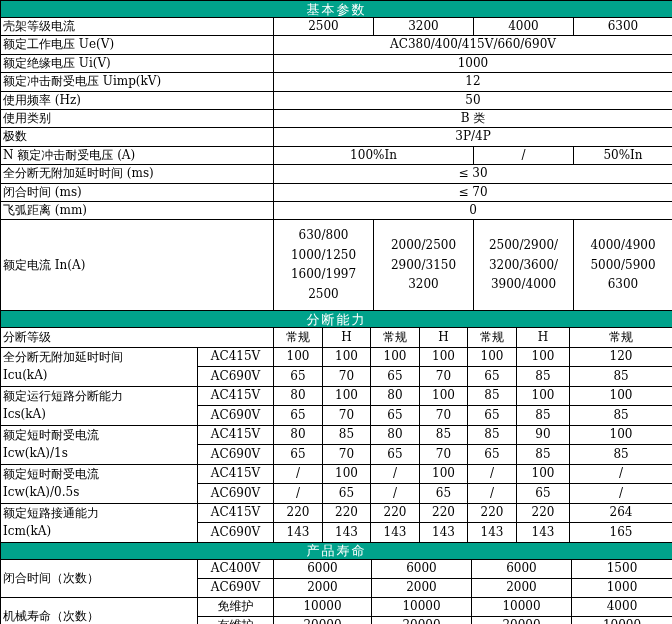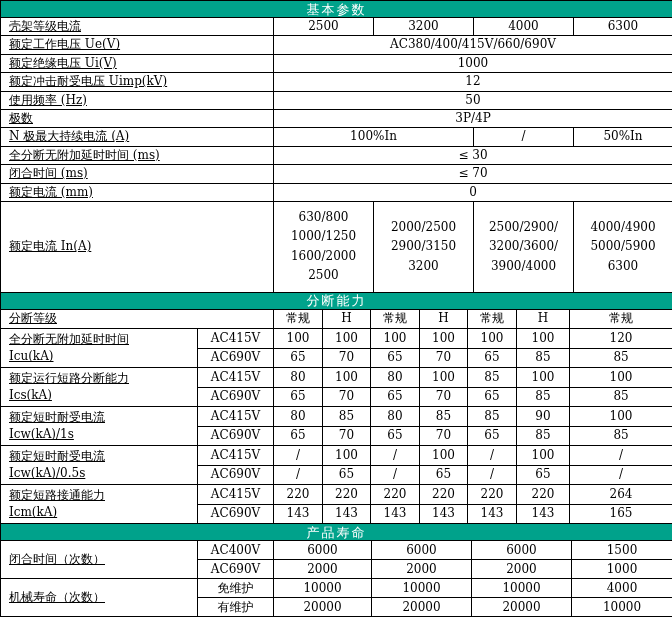--- a/index.html
+++ b/index.html
@@ -18,21 +18,21 @@
     white-space: pre-line;
     line-height: 1.45;
   }
   td.hdr {
     background: #00A28B;
     color: #fff;
     font-size: 13px;
     letter-spacing: 2px;
     line-height: 15px;
   }
-  td.lbl { text-align: left; padding-left: 8px; text-decoration: underline; }
+  td.lbl { text-align: left; padding-left: 2px; }
   td.multi { line-height: 1.62; }
   .t1 tr { height: 17.3px; }
   .t2 tr { height: 19.5px; }
   .t3 tr { height: 19px; }
   tr.hr { height: 17px !important; }
   tr.tall { height: 91px !important; }
   .c273{width:273px}.c100{width:100px}.c99{width:99px}
   .c197{width:197px}.c76{width:76px}.c49{width:49px}.c48{width:48px}.c53{width:53px}.c103{width:103px}
   .c98{width:98px}.c101{width:101px}
 </style>
@@ -70,46 +70,50 @@
         </tr>
       <tr>
           <td class="lbl">额定冲击耐受电压 Uimp(kV)</td>
           <td colspan="4">12</td>
         </tr>
       <tr>
           <td class="lbl">使用频率 (Hz)</td>
           <td colspan="4">50</td>
         </tr>
       <tr>
+          <td class="lbl">使用类别</td>
+          <td colspan="4">B 类</td>
+        </tr>
+      <tr>
           <td class="lbl">极数</td>
           <td colspan="4">3P/4P</td>
         </tr>
       <tr>
-        <td class="lbl">N 极最大持续电流 (A)</td>
+        <td class="lbl">N 额定冲击耐受电压 (A)</td>
         <td colspan="2">100%In</td>
         <td>/</td>
         <td>50%In</td>
       </tr>
       <tr>
           <td class="lbl">全分断无附加延时时间 (ms)</td>
           <td colspan="4">≤ 30</td>
         </tr>
       <tr>
           <td class="lbl">闭合时间 (ms)</td>
           <td colspan="4">≤ 70</td>
         </tr>
       <tr>
-          <td class="lbl">额定电流 (mm)</td>
+          <td class="lbl">飞弧距离 (mm)</td>
           <td colspan="4">0</td>
         </tr>
       <tr class="tall">
         <td class="lbl">额定电流 In(A)</td>
         <td class="multi">630/800
 1000/1250
-1600/2000
+1600/1997
 2500</td>
         <td class="multi">2000/2500
 2900/3150
 3200</td>
         <td class="multi">2500/2900/
 3200/3600/
 3900/4000</td>
         <td class="multi">4000/4900
 5000/5900
 6300</td>

